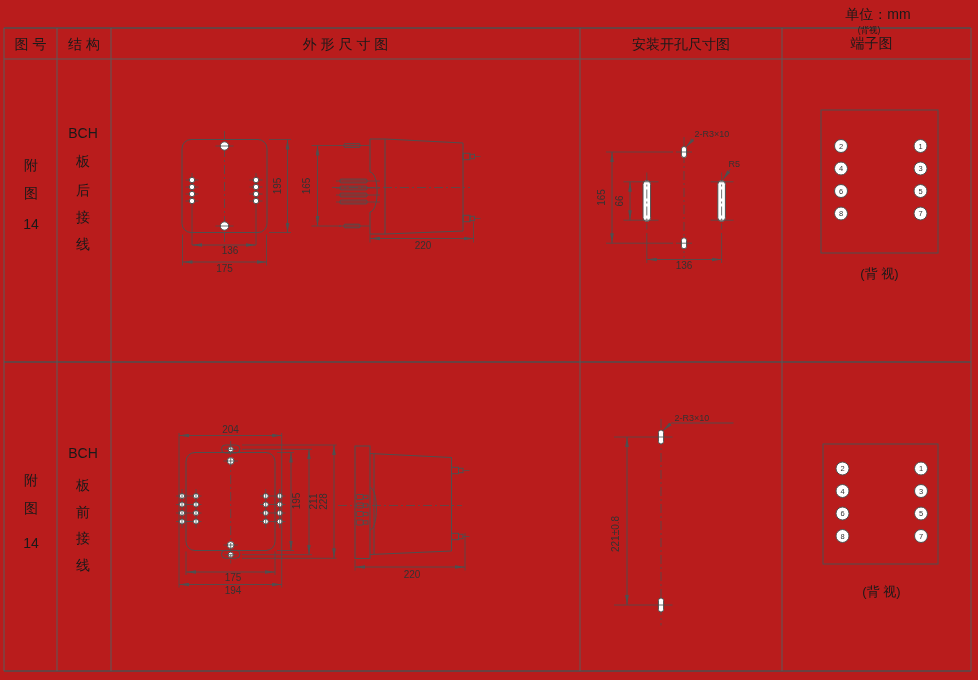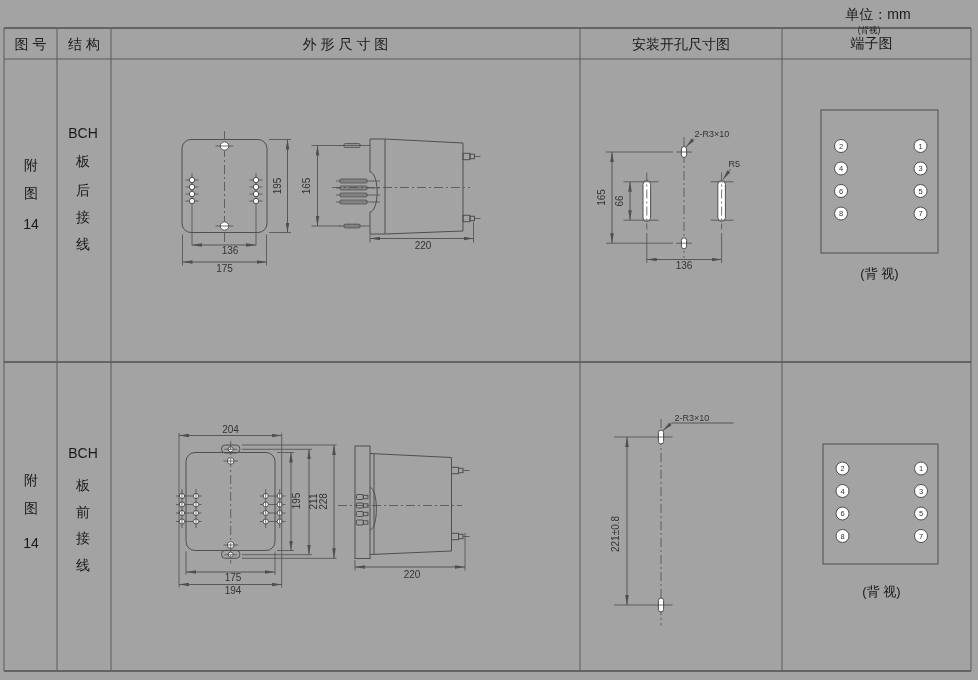--- a/index.html
+++ b/index.html
@@ -1,16 +1,16 @@
 <!DOCTYPE html>
 <html><head>
 <meta charset="utf-8">
 <style>
   html,body{margin:0;padding:0;background:#ffffff;}
-  .sheet{position:relative;width:978px;height:680px;background:#a3a3a3;
+  .sheet{position:relative;width:978px;height:680px;background:#b91c1c;
          font-family:"Liberation Sans","DejaVu Sans",sans-serif;}
   svg{display:block;}
   text{fill:#222;}
   .hdr{font-size:14px;fill:#1a1a1a;}
   .cjk{font-size:14px;fill:#1a1a1a;}
   .unit{font-size:14px;fill:#1a1a1a;}
   .sup{font-size:8.5px;fill:#1a1a1a;}
   .cap{font-size:13px;fill:#1a1a1a;}
   .dim{font-size:10px;fill:#333;}
   .lbl{font-size:9px;fill:#333;}

